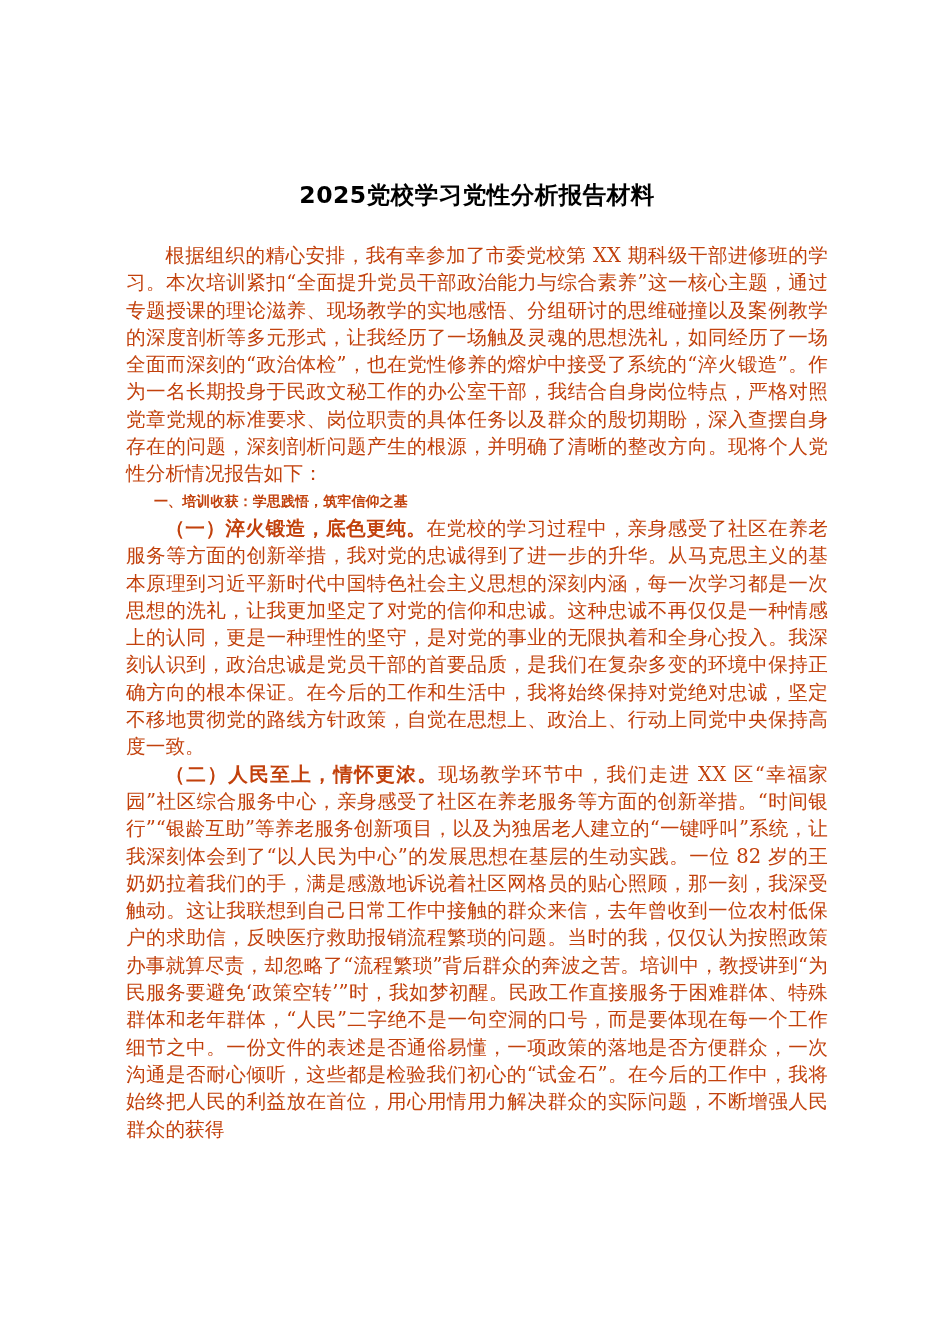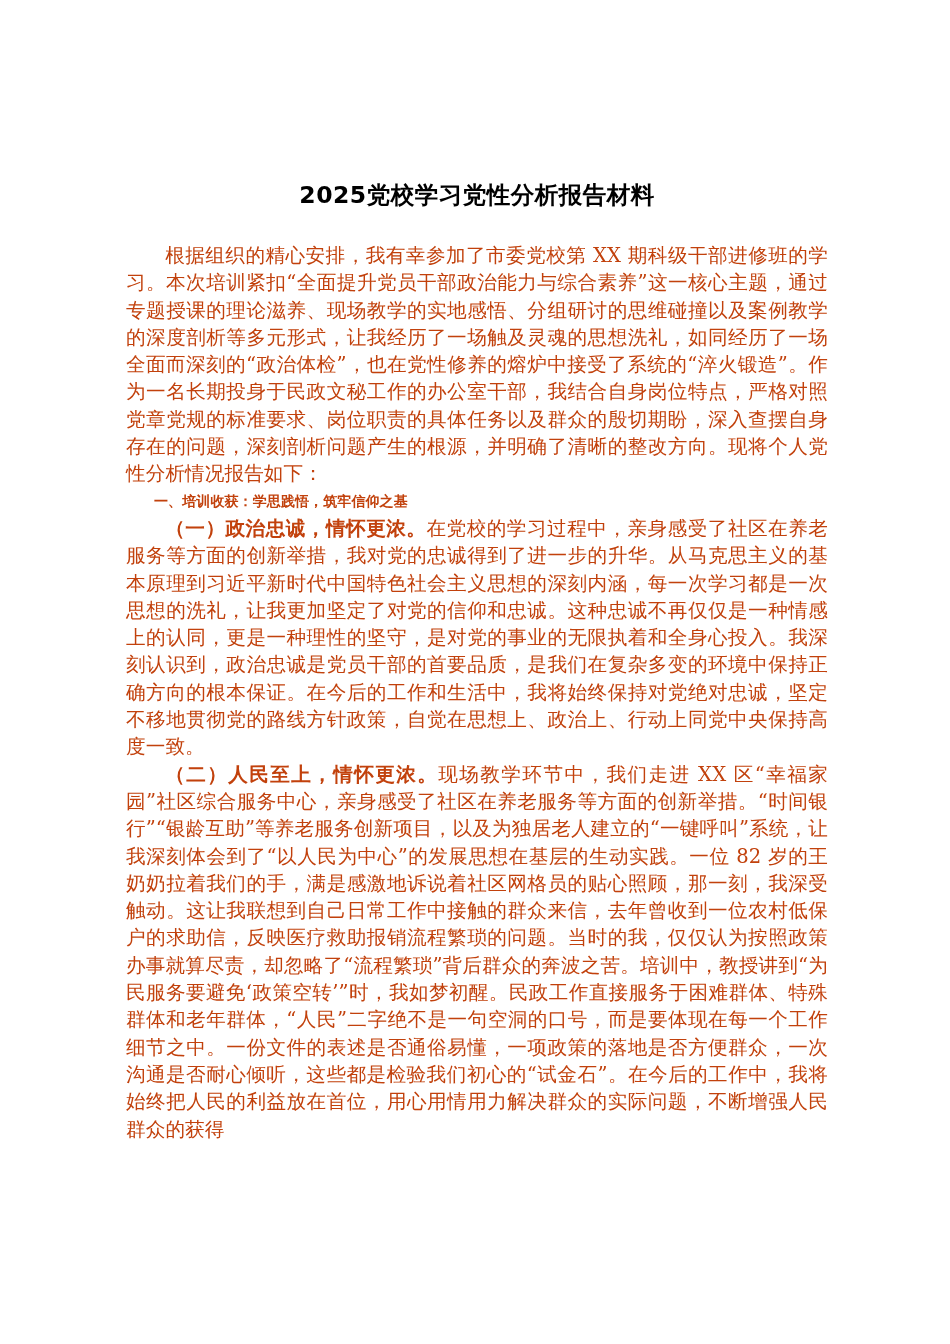--- a/index.html
+++ b/index.html
@@ -61,18 +61,18 @@
 <div class="page">
   <div class="content">
 
     <h1 class="doc-title">2025党校学习党性分析报告材料</h1>
 
     <p class="para">根据组织的精心安排，我有幸参加了市委党校第 XX 期科级干部进修班的学习。本次培训紧扣“全面提升党员干部政治能力与综合素养”这一核心主题，通过专题授课的理论滋养、现场教学的实地感悟、分组研讨的思维碰撞以及案例教学的深度剖析等多元形式，让我经历了一场触及灵魂的思想洗礼，如同经历了一场全面而深刻的“政治体检”，也在党性修养的熔炉中接受了系统的“淬火锻造”。作为一名长期投身于民政文秘工作的办公室干部，我结合自身岗位特点，严格对照党章党规的标准要求、岗位职责的具体任务以及群众的殷切期盼，深入查摆自身存在的问题，深刻剖析问题产生的根源，并明确了清晰的整改方向。现将个人党性分析情况报告如下：</p>
 
     <p class="para heading">一、培训收获：学思践悟，筑牢信仰之基</p>
 
 
-    <p class="para"><span class="lead">（一）政治忠诚，情怀更浓。</span><span>在党校的学习过程中，亲身感受了社区在养老服务等方面的创新举措，我对党的忠诚得到了进一步的升华。从马克思主义的基本原理到习近平新时代中国特色社会主义思想的深刻内涵，每一次学习都是一次思想的洗礼，让我更加坚定了对党的信仰和忠诚。这种忠诚不再仅仅是一种情感上的认同，更是一种理性的坚守，是对党的事业的无限执着和全身心投入。我深刻认识到，政治忠诚是党员干部的首要品质，是我们在复杂多变的环境中保持正确方向的根本保证。在今后的工作和生活中，我将始终保持对党绝对忠诚，坚定不移地贯彻党的路线方针政策，自觉在思想上、政治上、行动上同党中央保持高度一致。</span></p>
+    <p class="para"><span class="lead">（一）淬火锻造，底色更纯。</span><span>在党校的学习过程中，亲身感受了社区在养老服务等方面的创新举措，我对党的忠诚得到了进一步的升华。从马克思主义的基本原理到习近平新时代中国特色社会主义思想的深刻内涵，每一次学习都是一次思想的洗礼，让我更加坚定了对党的信仰和忠诚。这种忠诚不再仅仅是一种情感上的认同，更是一种理性的坚守，是对党的事业的无限执着和全身心投入。我深刻认识到，政治忠诚是党员干部的首要品质，是我们在复杂多变的环境中保持正确方向的根本保证。在今后的工作和生活中，我将始终保持对党绝对忠诚，坚定不移地贯彻党的路线方针政策，自觉在思想上、政治上、行动上同党中央保持高度一致。</span></p>
 
     <p class="para"><span class="lead">（二）人民至上，情怀更浓。</span><span>现场教学环节中，我们走进 XX 区“幸福家园”社区综合服务中心，亲身感受了社区在养老服务等方面的创新举措。“时间银行”“银龄互助”等养老服务创新项目，以及为独居老人建立的“一键呼叫”系统，让我深刻体会到了“以人民为中心”的发展思想在基层的生动实践。一位 82 岁的王奶奶拉着我们的手，满是感激地诉说着社区网格员的贴心照顾，那一刻，我深受触动。这让我联想到自己日常工作中接触的群众来信，去年曾收到一位农村低保户的求助信，反映医疗救助报销流程繁琐的问题。当时的我，仅仅认为按照政策办事就算尽责，却忽略了“流程繁琐”背后群众的奔波之苦。培训中，教授讲到“为民服务要避免‘政策空转’”时，我如梦初醒。民政工作直接服务于困难群体、特殊群体和老年群体，“人民”二字绝不是一句空洞的口号，而是要体现在每一个工作细节之中。一份文件的表述是否通俗易懂，一项政策的落地是否方便群众，一次沟通是否耐心倾听，这些都是检验我们初心的“试金石”。在今后的工作中，我将始终把人民的利益放在首位，用心用情用力解决群众的实际问题，不断增强人民群众的获得</span></p>
 
   </div>
 </div>
 
 </body></html>

